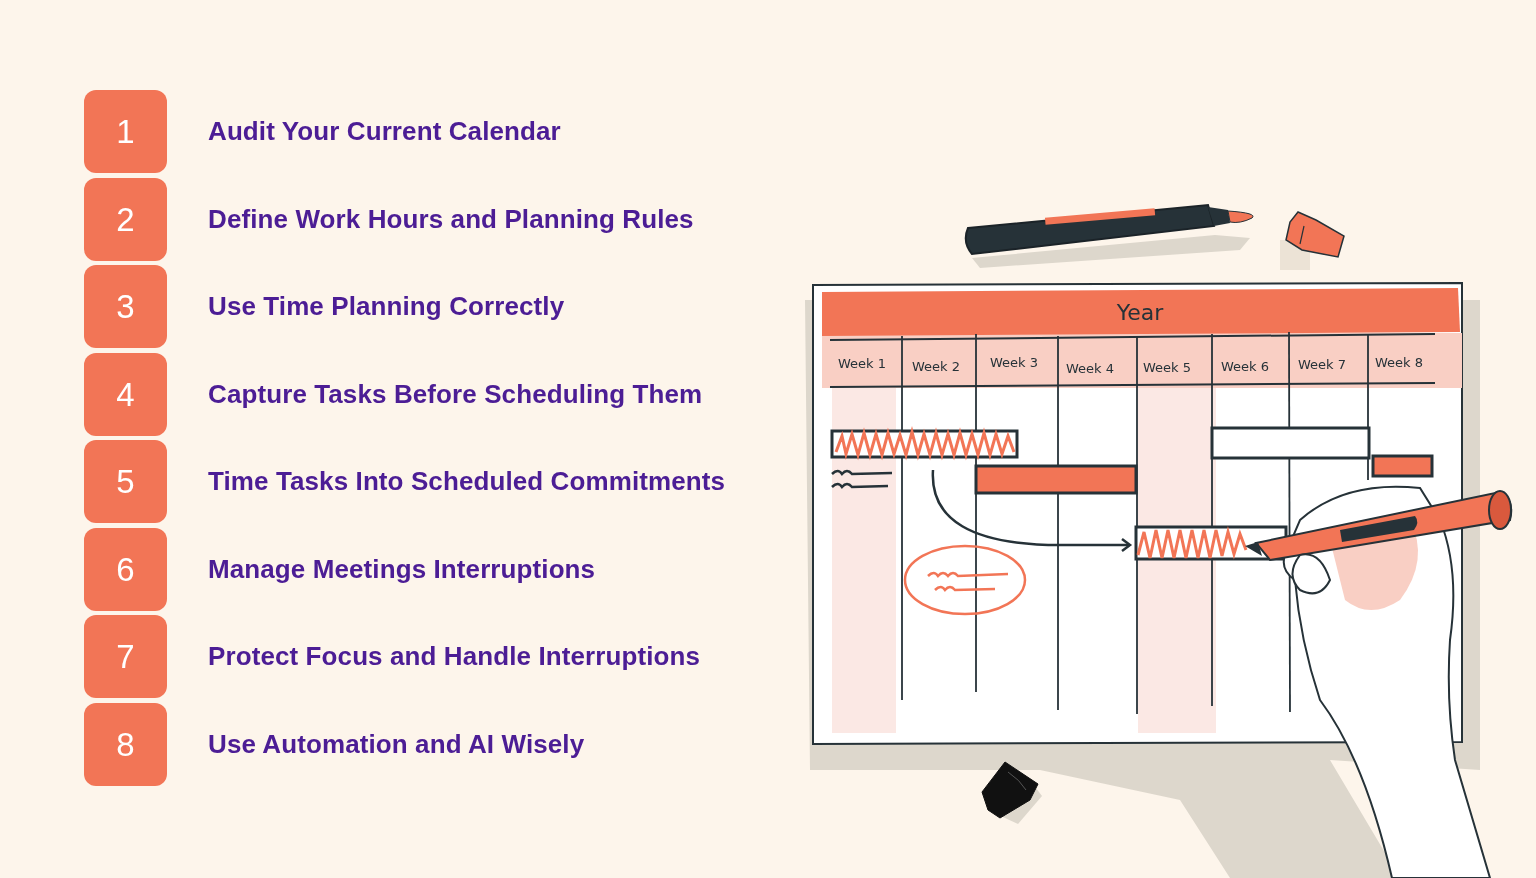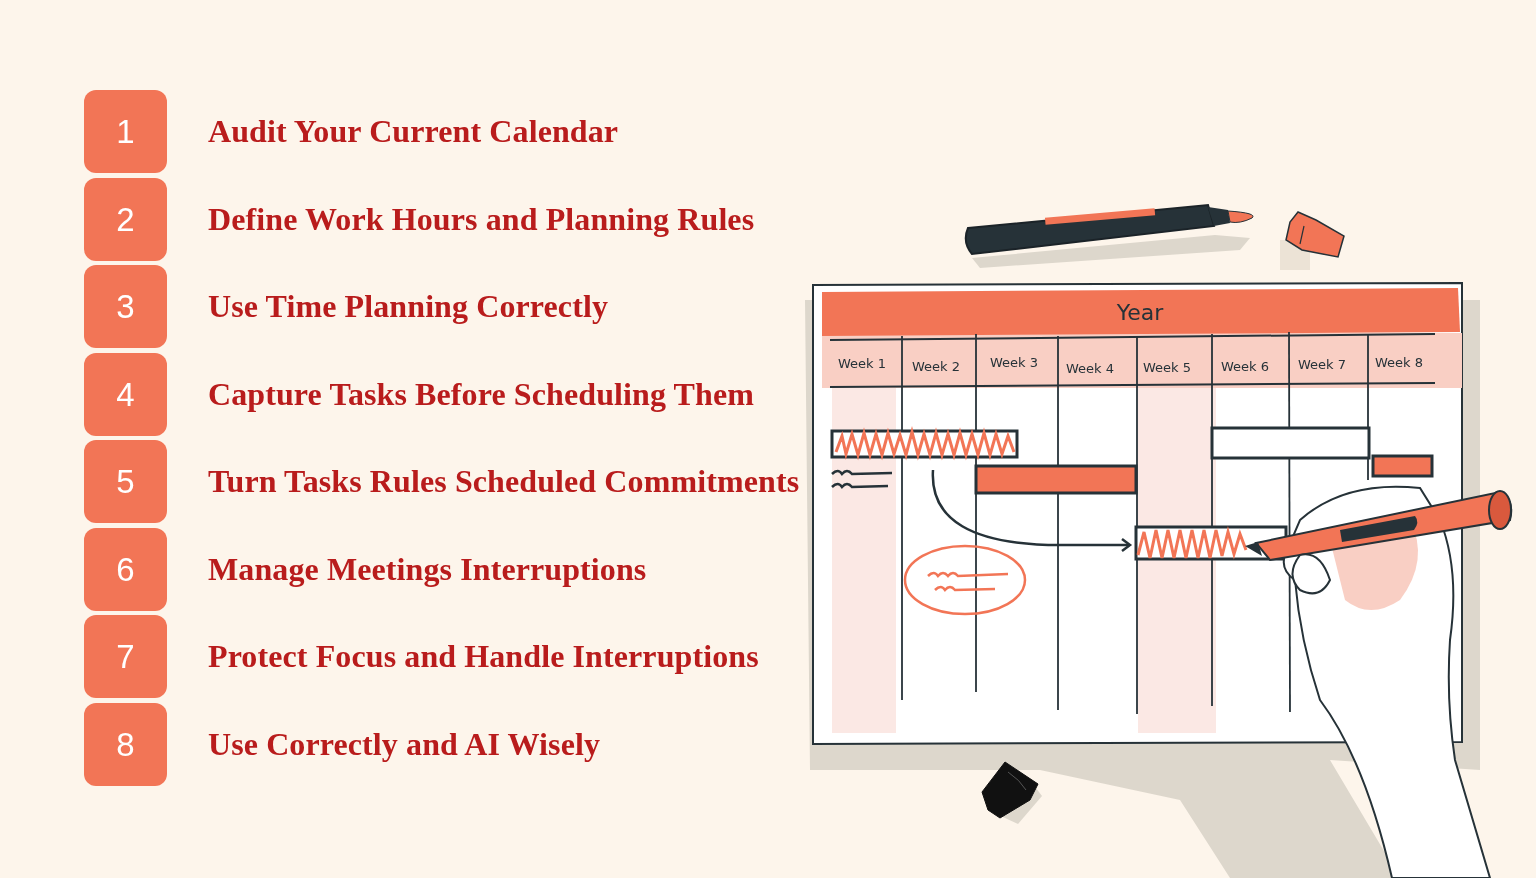--- a/index.html
+++ b/index.html
@@ -12,21 +12,21 @@
   .steps { position:absolute; left:84px; top:90px; }
   .step { position:absolute; left:0; display:flex; align-items:center; }
   .badge {
     width:83px; height:83px; border-radius:12px;
     background:#f27556; color:#ffffff;
     display:flex; align-items:center; justify-content:center;
     font-size:33px; font-weight:normal;
   }
   .label {
     position:absolute; left:124px; white-space:nowrap;
-    font-size:32px; font-weight:bold; color:#b91c1c; letter-spacing:0.1px;font-family:Liberation Serif, serif;
+    font-size:26px; font-weight:bold; color:#4c1d95; letter-spacing:0.1px;
   }
   .illustration { position:absolute; left:0; top:0; width:1536px; height:878px; pointer-events:none; }
   .hand { font-family:"DejaVu Sans", sans-serif; }
 </style>
 </head>
 <body>
 
 <div class="steps">
   <div class="step" style="top:0px">
     <div class="badge">1</div>
@@ -39,33 +39,33 @@
   <div class="step" style="top:175px">
     <div class="badge">3</div>
     <div class="label">Use Time Planning Correctly</div>
   </div>
   <div class="step" style="top:263px">
     <div class="badge">4</div>
     <div class="label">Capture Tasks Before Scheduling Them</div>
   </div>
   <div class="step" style="top:350px">
     <div class="badge">5</div>
-    <div class="label">Turn Tasks Rules Scheduled Commitments</div>
+    <div class="label">Time Tasks Into Scheduled Commitments</div>
   </div>
   <div class="step" style="top:438px">
     <div class="badge">6</div>
     <div class="label">Manage Meetings Interruptions</div>
   </div>
   <div class="step" style="top:525px">
     <div class="badge">7</div>
     <div class="label">Protect Focus and Handle Interruptions</div>
   </div>
   <div class="step" style="top:613px">
     <div class="badge">8</div>
-    <div class="label">Use Correctly and AI Wisely</div>
+    <div class="label">Use Automation and AI Wisely</div>
   </div>
 </div>
 
 <svg class="illustration" viewBox="0 0 1536 878">
 
   <path d="M805 300 L1480 300 L1480 770 L1330 760 L1400 878 L1230 878 L1180 800 L1040 770 L810 770 Z" fill="#ddd7cc"></path>
 
   <path d="M813 285 L1462 283 L1462 742 L813 744 Z" fill="#ffffff" stroke="#263238" stroke-width="2"></path>
 
   <rect x="832" y="388" width="64" height="345" fill="#fbe8e4"></rect>

